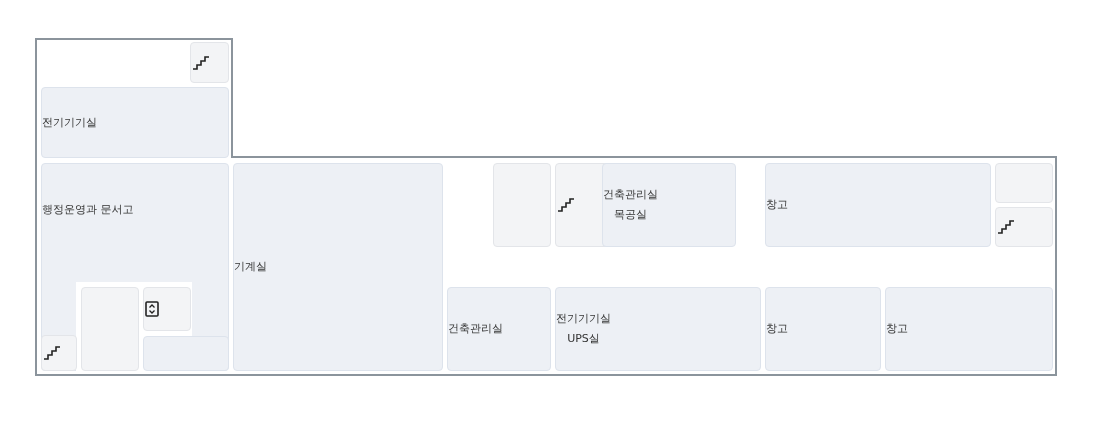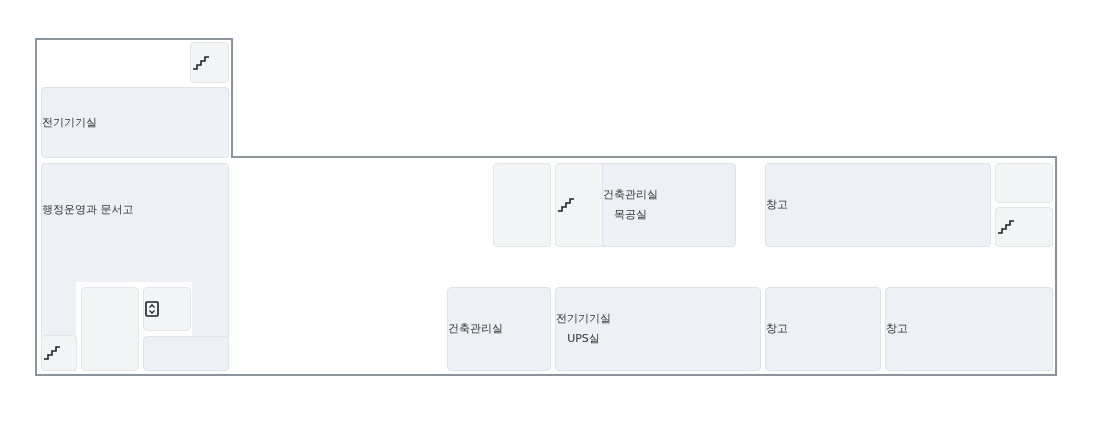--- a/index.html
+++ b/index.html
@@ -49,20 +49,23 @@
 
   <div class="room util" style="left:81px;top:287px;width:58px;height:84px;"></div>
 
   <div class="room util" style="left:143px;top:287px;width:48px;height:44px;">
     <svg class="icon" width="16" height="18" viewBox="0 0 16 18">
       <rect x="2" y="2" width="12" height="14" rx="1" fill="none" stroke="#222" stroke-width="1.6"></rect>
       <path d="M5.5 7.5 L8 5 L10.5 7.5 M5.5 10.5 L8 13 L10.5 10.5" fill="none" stroke="#222" stroke-width="1.3"></path>
     </svg>
   </div>
 
+  <div class="room" style="left:233px;top:163px;width:210px;height:208px;">
+    <span class="label">기계실</span>
+  </div>
 
   <div class="room util" style="left:493px;top:163px;width:58px;height:84px;"></div>
 
   <div class="room util" style="left:555px;top:163px;width:68px;height:84px;">
     <svg class="icon" width="20" height="16" viewBox="0 0 20 16">
       <path d="M2 14 H6 V10 H10 V6 H14 V2 H18" fill="none" stroke="#222" stroke-width="1.6"></path>
     </svg>
   </div>
 
   <div class="room" style="left:602px;top:163px;width:134px;height:84px;">

